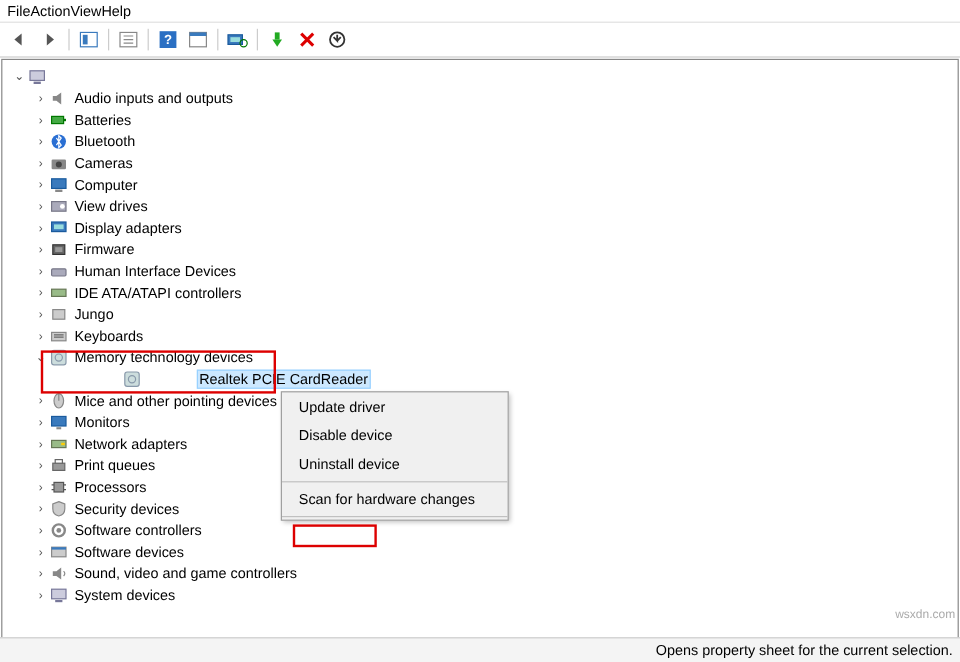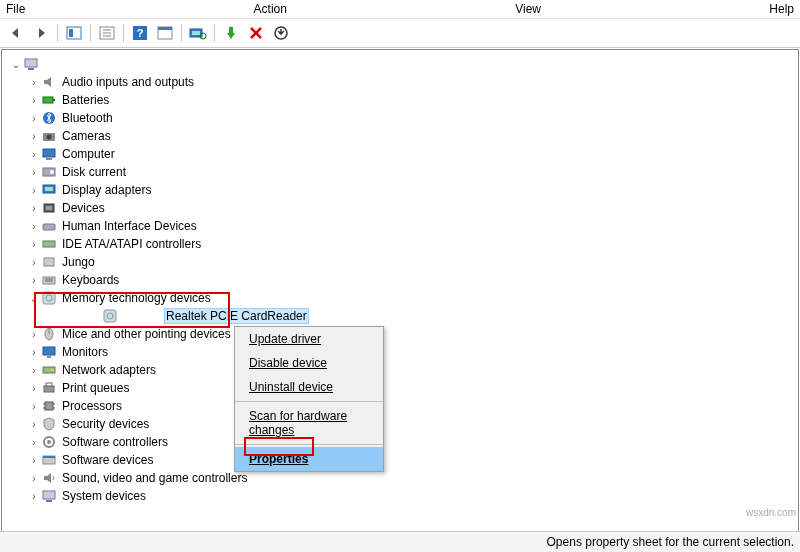--- a/index.html
+++ b/index.html
@@ -1,32 +1,32 @@
 <!DOCTYPE html>
 <html><head>
 <meta charset="utf-8">
 <style>
 * { box-sizing: border-box; margin: 0; padding: 0; }
 body { font-family: "Segoe UI", Tahoma, sans-serif; font-size: 12px; background: #fff; width: 800px; height: 552px; overflow: hidden; position: relative; }
-.menubar { display: flex; gap: 14px; padding: 2px 6px; border-bottom: 1px solid #e0e0e0; justify-content: space-between; }
+.menubar { display: flex; padding: 2px 6px; border-bottom: 1px solid #e0e0e0; }
 .menubar span { cursor: default; }
 .toolbar { display: flex; align-items: center; gap: 3px; padding: 3px 5px; border-bottom: 1px solid #ccc; }
 .tbtn { width: 22px; height: 22px; display: flex; align-items: center; justify-content: center; border: 1px solid transparent; }
 .tsep { width: 1px; height: 18px; background: #ccc; margin: 0 2px; }
 .content { position: relative; border: 1px solid #888; margin: 1px; height: 490px; overflow-y: scroll; }
 .tree { padding: 5px 0 5px 8px; }
 .row { display: flex; align-items: center; height: 18px; white-space: nowrap; }
 .exp { width: 12px; text-align: center; color: #555; font-size: 10px; cursor: pointer; }
 .ico { width: 16px; height: 16px; display: flex; align-items: center; justify-content: center; margin: 0 3px 0 1px; }
 .lbl { padding: 0 2px; }
 .sel { background: #cce8ff; border: 1px solid #99d1ff; padding: 0 1px; }
 .indent1 { padding-left: 18px; }
 .indent2 { padding-left: 36px; gap: 43px; }
 .redbox { border: 2px solid #d00; position: absolute; pointer-events: none; }
-.ctxmenu { position: absolute; left: 234px; top: 326px; width: 150px; background: #f0f0f0; border: 1px solid #a0a0a0; box-shadow: 2px 2px 4px rgba(0,0,0,.25); font-size: 12px; text-decoration: underline; }
+.ctxmenu { position: absolute; left: 234px; top: 326px; width: 190px; background: #f0f0f0; border: 1px solid #a0a0a0; box-shadow: 2px 2px 4px rgba(0,0,0,.25); font-size: 12px; }
 .ctxitem { padding: 5px 14px; }
 .ctxitem.hover { background: #91c9f7; }
 .ctxsep { height: 1px; background: #c0c0c0; margin: 2px 0; }
 .status { position: absolute; bottom: 0; left: 0; right: 0; padding: 3px 6px; border-top: 1px solid #ccc; background: #f4f4f4; font-size: 12px; text-align: right; }
 .watermark { position: absolute; right: 4px; bottom: 34px; font-size: 10px; color: #aaa; }
 svg { display: block; }
 </style>
 </head>
 <body>
 
@@ -168,41 +168,41 @@
         <span class="lbl">Computer</span>
       </div>
     <div class="row indent1">
         <span class="exp">›</span>
         <span class="ico">
           <svg width="14" height="12">
             <rect x="1" y="2" width="12" height="8" fill="#aab" stroke="#778"></rect>
             <circle cx="10" cy="6" r="2" fill="#fff"></circle>
           </svg>
         </span>
-        <span class="lbl">Disk current</span>
+        <span class="lbl">View drives</span>
       </div>
     <div class="row indent1">
         <span class="exp">›</span>
         <span class="ico">
           <svg width="14" height="12">
             <rect x="1" y="1" width="12" height="8" fill="#3a7abd" stroke="#1a5a9d"></rect>
             <rect x="3" y="3" width="8" height="4" fill="#9dd"></rect>
           </svg>
         </span>
         <span class="lbl">Display adapters</span>
       </div>
     <div class="row indent1">
         <span class="exp">›</span>
         <span class="ico">
           <svg width="14" height="12">
             <rect x="2" y="2" width="10" height="8" fill="#666" stroke="#333"></rect>
             <rect x="4" y="4" width="6" height="4" fill="#999"></rect>
           </svg>
         </span>
-        <span class="lbl">Devices</span>
+        <span class="lbl">Firmware</span>
       </div>
     <div class="row indent1">
         <span class="exp">›</span>
         <span class="ico">
           <svg width="14" height="12">
             <rect x="1" y="4" width="12" height="6" fill="#aab" stroke="#778" rx="1"></rect>
           </svg>
         </span>
         <span class="lbl">Human Interface Devices</span>
       </div>
@@ -364,18 +364,17 @@
 
 <div class="redbox" style="left:34px; top:292px; width:196px; height:36px;"></div>
 
 <div class="ctxmenu">
   <div class="ctxitem">Update driver</div>
   <div class="ctxitem">Disable device</div>
   <div class="ctxitem">Uninstall device</div>
   <div class="ctxsep"></div>
   <div class="ctxitem">Scan for hardware changes</div>
   <div class="ctxsep"></div>
-  <div class="ctxitem hover"><b>Properties</b></div>
 </div>
 <div class="redbox" style="left:244px; top:437px; width:70px; height:19px;"></div>
 
 <div class="status">Opens property sheet for the current selection.</div>
 <div class="watermark">wsxdn.com</div>
 
 </body></html>

